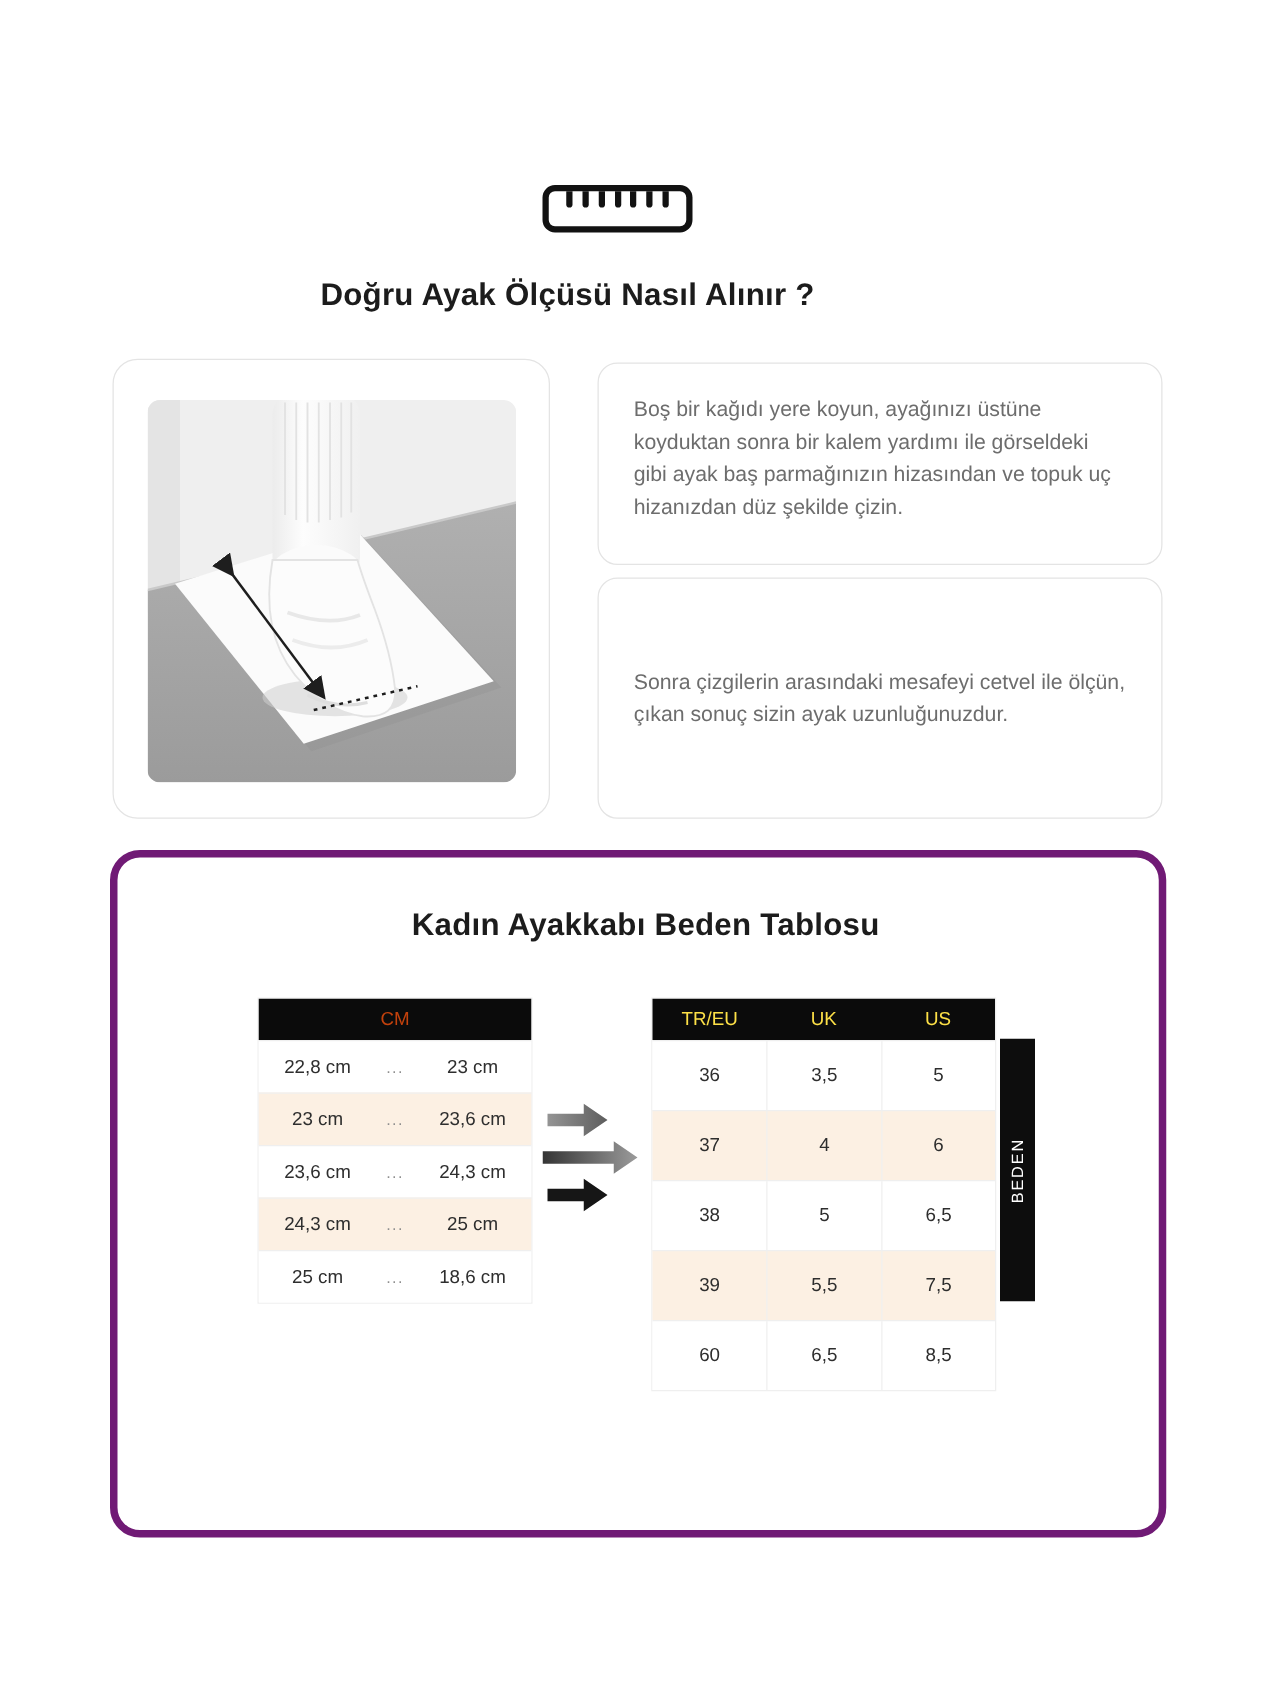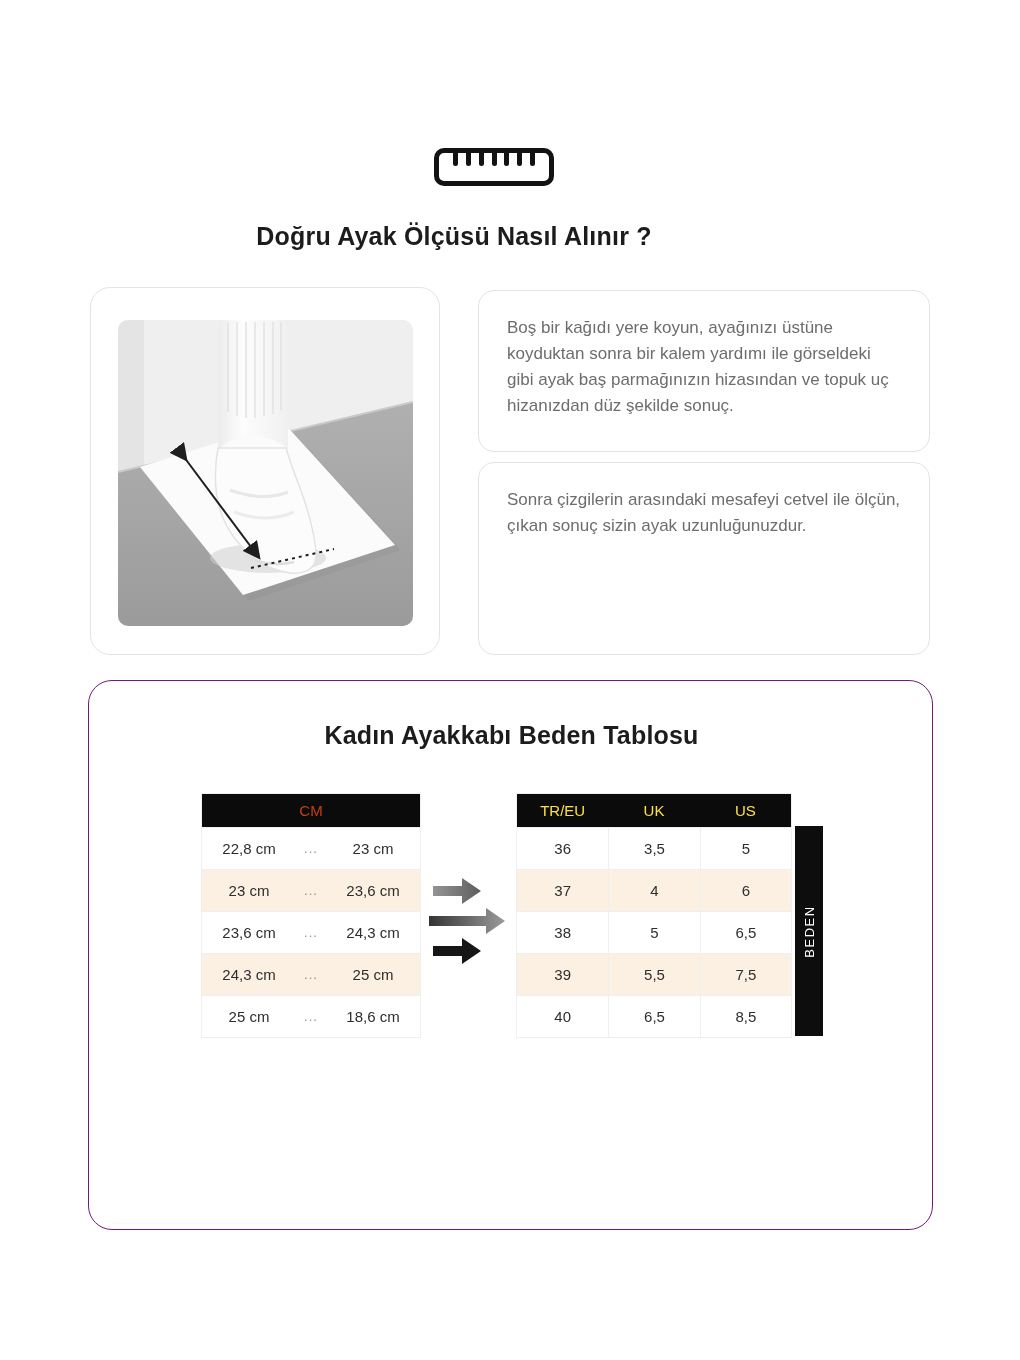--- a/index.html
+++ b/index.html
@@ -18,46 +18,46 @@
   .title-how { top:222px; }
 
   
   .card { position:absolute; border:1px solid #e4e4e4; border-radius:18px; background:#fff; }
   .photo-card { left:90px; top:287px; width:350px; height:368px; border-radius:20px; }
   .photo { position:absolute; left:27px; top:32px; width:295px; height:306px;
            border-radius:10px; overflow:hidden; }
   .txt-card1 { left:478px; top:290px; width:452px; height:162px; border-radius:16px;
                padding:24px 28px; }
   .txt-card2 { left:478px; top:462px; width:452px; height:193px; border-radius:16px;
-               padding:24px 28px; display:flex; }
+               padding:24px 28px; display:flex; align-items:center; }
   .instr { font-size:17px; line-height:26px; color:#6d6d6d; }
 
   
   .table-card { left:88px; top:680px; width:845px; height:550px; border-radius:24px;
-                border:1px solid #701a75; }
+                border:6px solid #701a75; }
   .title-chart { top:720px; }
 
   
   .cm-table { position:absolute; left:112px; top:112px; width:220px; border:1px solid #efefef; }
   .tbl-head { height:33px; background:#0b0b0b; color:#c2410c; display:flex;
               align-items:center; justify-content:center; font-size:15px; font-weight:500; }
   .cm-row { height:42px; display:grid; grid-template-columns:1fr 30px 1fr;
             align-items:center; background:#fff; border-top:1px solid #efefef;
             font-size:15px; color:#2e2e2e; }
   .cm-row:first-of-type { border-top:none; }
   .cm-row .v { text-align:center; }
   .cm-row .d { text-align:center; color:#8f8f8f; font-size:13px; letter-spacing:1px; }
   .alt { background:#fcf0e3 !important; }
 
   
   .conv-table { position:absolute; left:427px; top:112px; width:276px; border:1px solid #efefef; }
   .conv-head { height:33px; background:#0b0b0b; color:#fde047; display:grid;
                grid-template-columns:1fr 1fr 1fr; align-items:center; text-align:center;
                font-size:15px; font-weight:500; }
-  .conv-row { height:42px; display:grid; grid-template-columns:1fr 1fr 1fr;
+  .conv-row { height:56px; display:grid; grid-template-columns:1fr 1fr 1fr;
               align-items:center; text-align:center; background:#fff;
               border-top:1px solid #efefef; font-size:15px; color:#2e2e2e; }
   .conv-row span { height:100%; display:flex; align-items:center; justify-content:center; }
   .conv-row span + span { border-left:1px solid #efefef; }
 
   
   .beden-bar { position:absolute; left:706px; top:145px; width:28px; height:210px;
                background:#0d0d0d; display:flex; align-items:center; justify-content:center; }
   .beden-bar span { transform:rotate(-90deg); color:#ffffff; font-size:13px;
                     font-weight:500; letter-spacing:1.5px; white-space:nowrap; }
@@ -129,21 +129,21 @@
         <path d="M128,236 Q152,248 176,242" stroke="#dedede" stroke-width="2.5" fill="none"></path>
 
         <line x1="66" y1="137" x2="139" y2="235" stroke="#1e1e1e" stroke-width="2" marker-start="url(#ah)" marker-end="url(#ah)"></line>
 
         <line x1="133" y1="248" x2="216" y2="229" stroke="#1e1e1e" stroke-width="2" stroke-dasharray="3,4"></line>
       </svg>
     </div>
   </div>
 
   <div class="card txt-card1">
-    <div class="instr">Boş bir kağıdı yere koyun, ayağınızı üstüne koyduktan sonra bir kalem yardımı ile görseldeki gibi ayak baş parmağınızın hizasından ve topuk uç hizanızdan düz şekilde sonuç.</div>
+    <div class="instr">Boş bir kağıdı yere koyun, ayağınızı üstüne koyduktan sonra bir kalem yardımı ile görseldeki gibi ayak baş parmağınızın hizasından ve topuk uç hizanızdan düz şekilde çizin.</div>
   </div>
   <div class="card txt-card2">
     <div class="instr">Sonra çizgilerin arasındaki mesafeyi cetvel ile ölçün, çıkan sonuç sizin ayak uzunluğunuzdur.</div>
   </div>
 
   <div class="card table-card">
     <div class="h-title title-chart" style="position:absolute; left:0; top:40px; width:845px;">Kadın Ayakkabı Beden Tablosu</div>
 
     <div class="cm-table">
       <div class="tbl-head">CM</div>
@@ -210,21 +210,21 @@
         <span>38</span>
         <span>5</span>
         <span>6,5</span>
       </div>
       <div class="conv-row alt">
         <span>39</span>
         <span>5,5</span>
         <span>7,5</span>
       </div>
       <div class="conv-row">
-        <span>40</span>
+        <span>60</span>
         <span>6,5</span>
         <span>8,5</span>
       </div>
     </div>
 
     <div class="beden-bar">
       <span>BEDEN</span>
     </div>
   </div>
 

